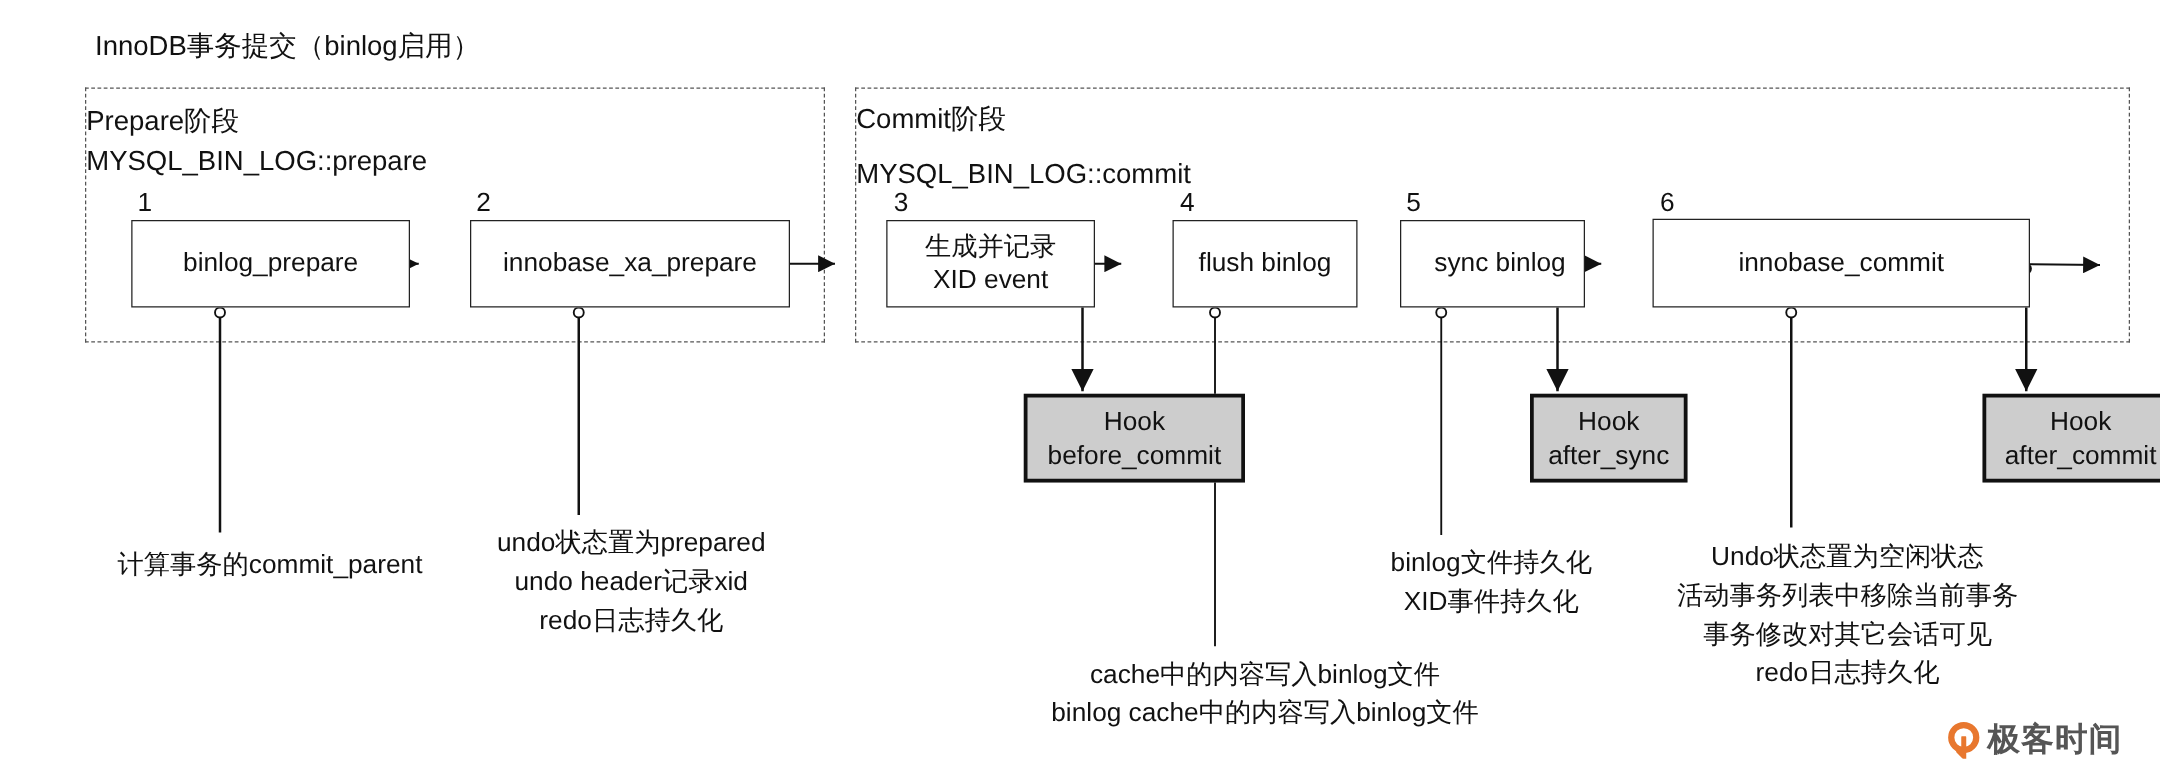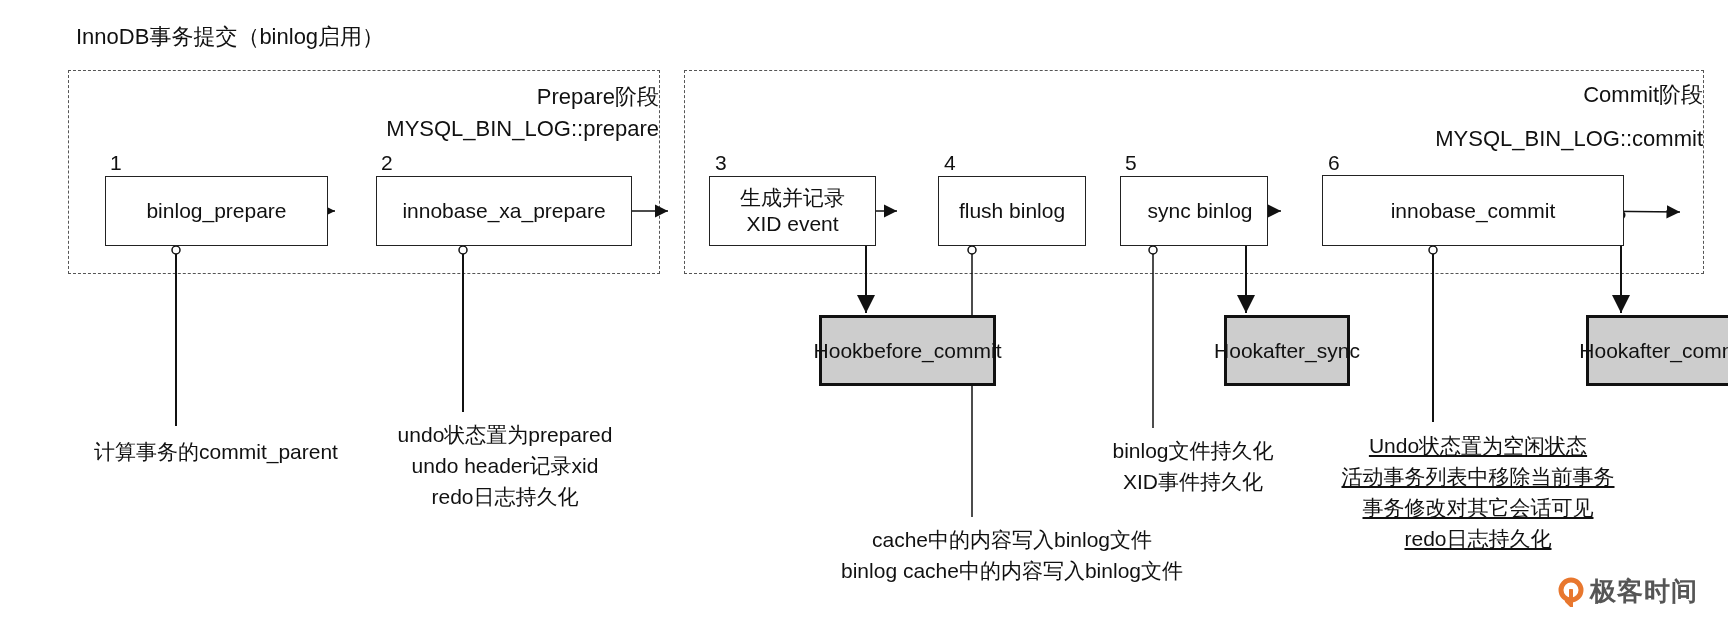--- a/index.html
+++ b/index.html
@@ -1,27 +1,27 @@
 <!DOCTYPE html>
 <html><head>
 <meta charset="utf-8">
 <style>
   html, body { margin: 0; padding: 0; background: #ffffff; }
   body { width: 1728px; height: 624px; position: relative; overflow: hidden;
          font-family: "Liberation Sans", "DejaVu Sans", sans-serif; color: #111; }
   .abs { position: absolute; margin-left: 40px; }
   #title { left: 36px; top: 22px; font-size: 22px; white-space: nowrap; }
   .stage { border: 1.5px dashed #555; box-sizing: border-box; }
-  .stage-title { position: absolute; left: 0; right: 0; text-align: right; font-size: 22px; line-height: 32px; }
+  .stage-title { position: absolute; left: 0; right: 0; text-align: left; font-size: 22px; line-height: 32px; }
   .step-num { font-size: 21px; line-height: 22px; }
   .box { border: 1.5px solid #222; background: #fff; box-sizing: border-box;
          display: flex; flex-direction: column; align-items: center; justify-content: center;
          font-size: 21px; line-height: 26px; text-align: center; }
   .hook { border: 3px solid #111; background: #cdcdcd; box-sizing: border-box;
-          display: flex; flex-direction: row; align-items: center; justify-content: center;
+          display: flex; flex-direction: column; align-items: center; justify-content: center;
           font-size: 21px; line-height: 27px; text-align: center; }
   .note { font-size: 21px; line-height: 31px; text-align: center; white-space: nowrap; }
   svg#wires { position: absolute; left: 0; top: 0; }
   #logo { right: 30px; top: 574px; display: flex; align-items: center; gap: 6px; }
   #logo .logo-text { font-size: 26px; color: #555; font-weight: bold; letter-spacing: 1px; }
 </style>
 </head>
 <body>
 
 <div id="title" class="abs">InnoDB事务提交（binlog启用）</div>
@@ -117,21 +117,21 @@
   <div>redo日志持久化</div>
 </div>
 <div class="abs note" style="left:972px; top:524px; transform:translateX(-50%);">
   <div>cache中的内容写入binlog文件</div>
   <div>binlog cache中的内容写入binlog文件</div>
 </div>
 <div class="abs note" style="left:1153px; top:435px; transform:translateX(-50%);">
   <div>binlog文件持久化</div>
   <div>XID事件持久化</div>
 </div>
-<div class="abs note" style="left:1438px; top:430px; transform:translateX(-50%);text-decoration:underline;">
+<div class="abs note" style="left:1438px; top:430px; transform:translateX(-50%);">
   <div>Undo状态置为空闲状态</div>
   <div>活动事务列表中移除当前事务</div>
   <div>事务修改对其它会话可见</div>
   <div>redo日志持久化</div>
 </div>
 
 <div id="logo" class="abs">
   <svg width="26" height="30" viewBox="0 0 26 30">
     <circle cx="13" cy="13" r="10" fill="none" stroke="#e8772e" stroke-width="5"></circle>
     <path d="M13 13 L13 28 L9 24" fill="none" stroke="#e8772e" stroke-width="4" stroke-linecap="round"></path>

